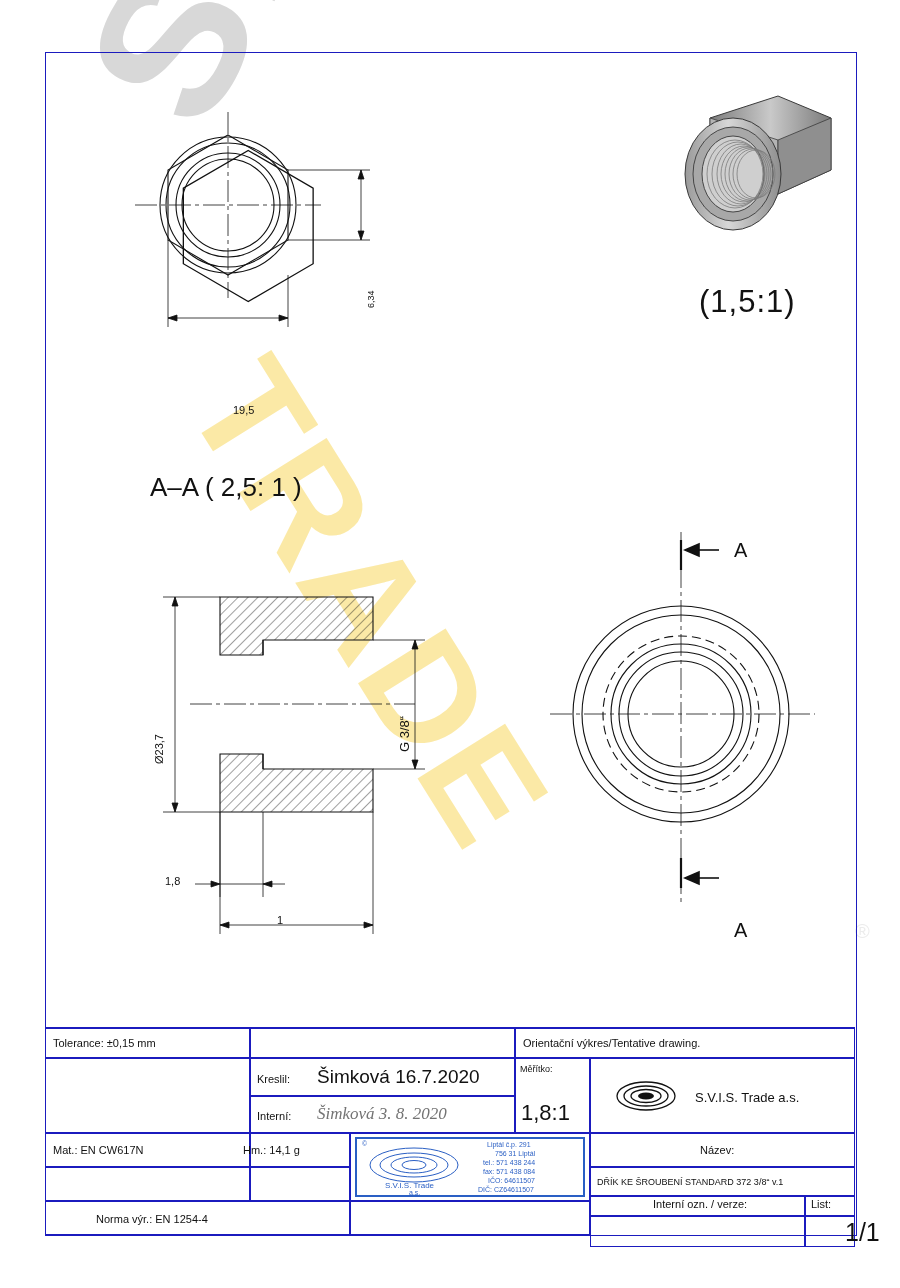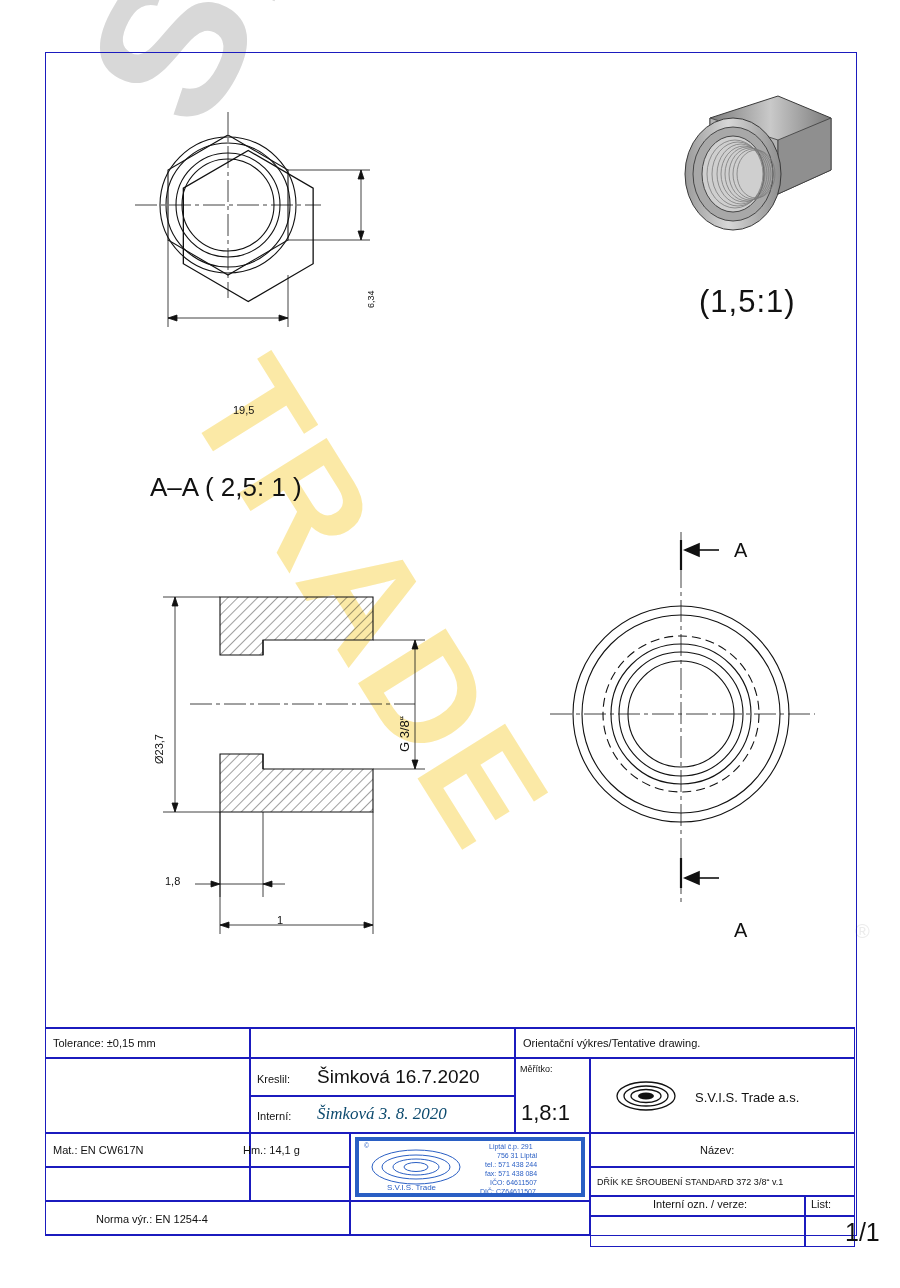--- a/index.html
+++ b/index.html
@@ -28,24 +28,24 @@
   .tb{position:absolute;left:45px;top:1027px;width:810px;height:207px;border-top:1.6px solid #1b1bbe;}
   .tb .cell{position:absolute;box-sizing:border-box;border:0.9px solid #1b1bbe;color:#111;}
   .tb .t{position:absolute;white-space:nowrap;}
 
   .vsmall{font-size:9px;}
   .small{font-size:11px;}
   .med{font-size:13px;}
   .big{font-size:19px;}
   .huge{font-size:31px;}
 
-  .hand{font-family:"Liberation Serif",serif;font-style:italic;color:#0c4a6e;}
-
-  
-  .stamp{position:absolute;border:4px solid #0f172a;color:#2a5fc4;box-sizing:border-box;}
+  .hand{font-family:"Liberation Serif",serif;font-style:italic;color:#737373;}
+
+  
+  .stamp{position:absolute;border:2px solid #0f172a;color:#2a5fc4;box-sizing:border-box;}
   .stamp .st-t{position:absolute;white-space:nowrap;font-size:7px;color:#2a5fc4;}
 
   .logo-oval{position:absolute;}
 </style>
 </head>
 <body>
 
 <div class="sheet">
 
   <div class="wm">

